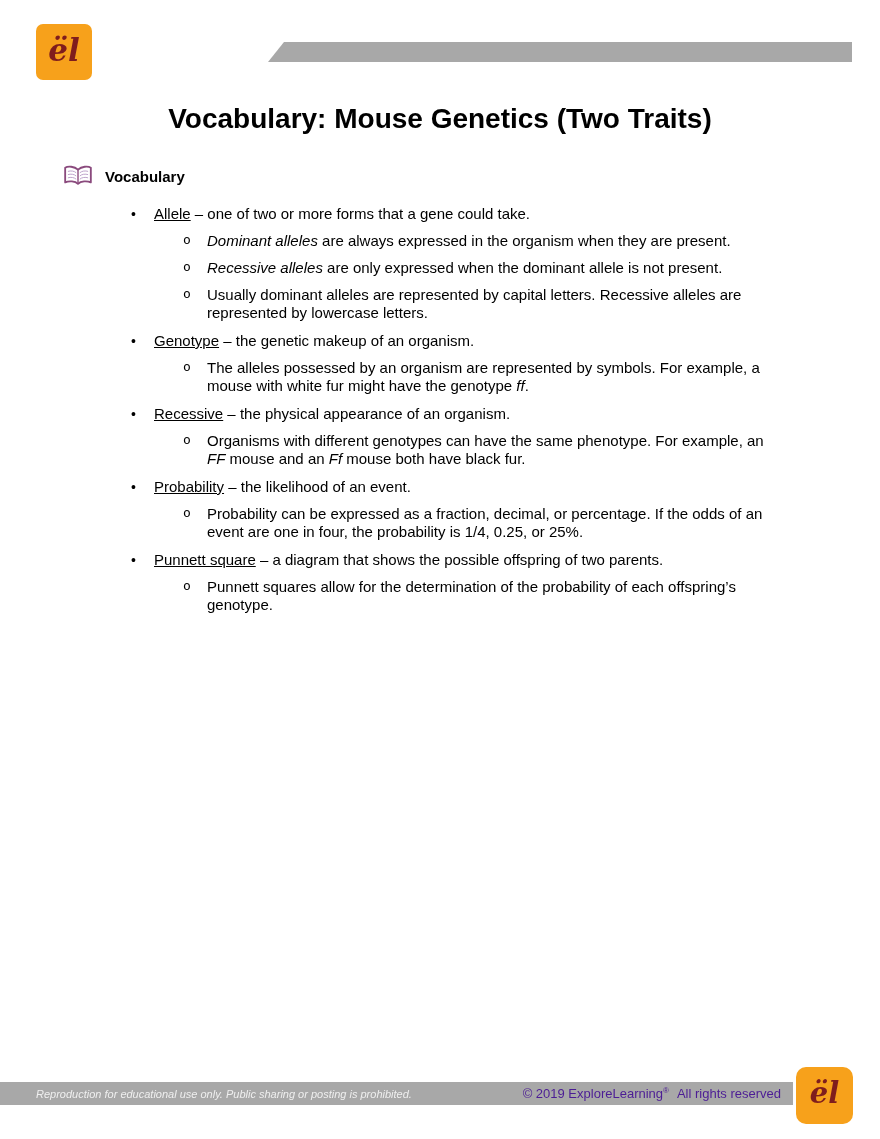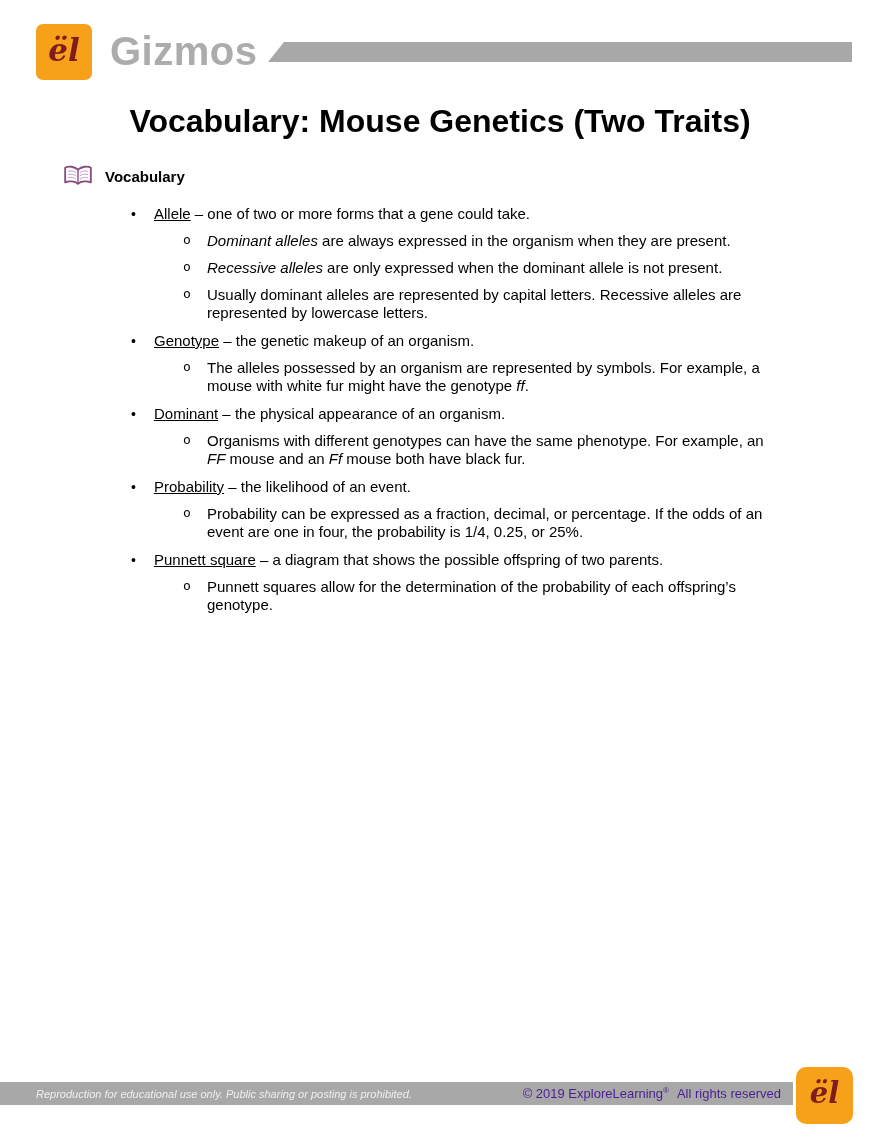--- a/index.html
+++ b/index.html
@@ -12,21 +12,21 @@
     background:#F7A11B; border-radius:7px; display:flex; align-items:center; justify-content:center; }
   .logo-glyph { color:#7f1d1d; font-family:"DejaVu Serif", serif; font-style:italic; font-weight:bold;
     font-size:31px; line-height:1; transform:translateY(-2px); }
   .brand { position:absolute; left:110px; top:29px; font-size:40px; font-weight:bold;
     color:#ACACAC; letter-spacing:0.5px; }
   .header-bar { position:absolute; left:268px; top:42px; width:584px; height:20px;
     background:#A8A8A8; clip-path:polygon(16px 0, 100% 0, 100% 100%, 0 100%); }
 
   
   .title { position:absolute; top:103px; left:0; width:880px; text-align:center;
-    font-size:32px; font-weight:bold; }
+    font-size:28px; font-weight:bold; }
 
   
   .vocab-head { position:absolute; top:165px; left:63px; display:flex; align-items:center; gap:12px; }
   .vocab-label { font-size:15px; font-weight:bold; }
 
   
   .content { position:absolute; top:205px; left:0; width:880px; }
   .term-block { margin-bottom:10px; }
   .term-line { position:relative; padding-left:154px; padding-right:105px;
     font-size:15px; line-height:18px; margin-bottom:9px; }
@@ -51,21 +51,20 @@
   .footer-logo .logo-glyph { font-size:29px; }
 </style>
 </head>
 <body>
 
 <div class="page">
 
   <div class="logo-box">
     <span class="logo-glyph">ël</span>
   </div>
-  <div class="brand">Gizmos</div>
   <div class="header-bar"></div>
 
   <div class="title">Vocabulary: Mouse Genetics (Two Traits)</div>
 
   <div class="vocab-head">
     <svg viewBox="0 0 32 24" width="30" height="22">
       <path d="M16 5 C12 1.5 5 1 2 3 L2 19 C6 17 13 17.5 16 20.5 C19 17.5 26 17 30 19 L30 3 C27 1 20 1.5 16 5 Z" fill="#ffffff" stroke="#8A4A7D" stroke-width="2" stroke-linejoin="round"></path>
       <path d="M16 5 L16 20.5" stroke="#8A4A7D" stroke-width="1.5" fill="none"></path>
       <path d="M5 7 C8 6 12 6.5 14 8.5 M5 10.5 C8 9.5 12 10 14 12 M5 14 C8 13 12 13.5 14 15.5" stroke="#B99BC7" stroke-width="1" fill="none"></path>
       <path d="M27 7 C24 6 20 6.5 18 8.5 M27 10.5 C24 9.5 20 10 18 12 M27 14 C24 13 20 13.5 18 15.5" stroke="#B99BC7" stroke-width="1" fill="none"></path>
@@ -101,21 +100,21 @@
       </div>
       <div class="sub-line">
         <span class="marker">o</span>
         <span>The alleles possessed by an organism are represented by symbols. For example, a mouse with white fur might have the genotype </span><span class="it">ff</span><span>.</span>
       </div>
     </div>
 
     <div class="term-block">
       <div class="term-line">
         <span class="bullet">•</span>
-        <span class="term-name">Dominant</span><span> – the physical appearance of an organism.</span>
+        <span class="term-name">Recessive</span><span> – the physical appearance of an organism.</span>
       </div>
       <div class="sub-line">
         <span class="marker">o</span>
         <span>Organisms with different genotypes can have the same phenotype. For example, an </span><span class="it">FF</span><span> mouse and an </span><span class="it">Ff</span><span> mouse both have black fur.</span>
       </div>
     </div>
 
     <div class="term-block">
       <div class="term-line">
         <span class="bullet">•</span>

